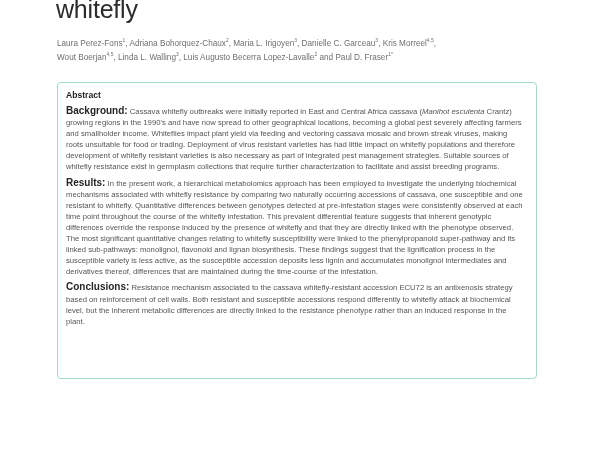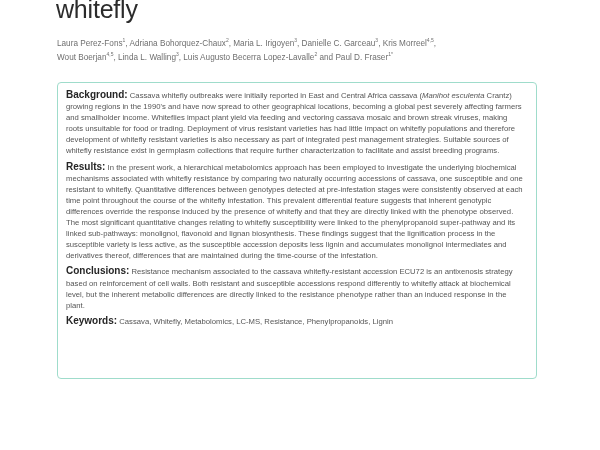--- a/index.html
+++ b/index.html
@@ -77,29 +77,27 @@
 </head>
 <body>
 
 <h1 class="title">whitefly</h1>
 
 <div class="authors">
   <span>Laura Perez-Fons</span><sup>1</sup><span>, </span><span>Adriana Bohorquez-Chaux</span><sup>2</sup><span>, </span><span>Maria L. Irigoyen</span><sup>3</sup><span>, </span><span>Danielle C. Garceau</span><sup>3</sup><span>, </span><span>Kris Morreel</span><sup>4,5</sup><span>, </span><br><span>Wout Boerjan</span><sup>4,5</sup><span>, </span><span>Linda L. Walling</span><sup>3</sup><span>, </span><span>Luis Augusto Becerra Lopez-Lavalle</span><sup>2</sup><span> and </span><span>Paul D. Fraser</span><sup>1*</sup>
 </div>
 
 <div class="abstract-box">
+  <div class="abstract-heading">Abstract</div>
 
   <p class="section">
     <span class="label">Background:</span><span> Cassava whitefly outbreaks were initially reported in East and Central Africa cassava (</span><em>Manihot esculenta</em><span> Crantz) growing regions in the 1990's and have now spread to other geographical locations, becoming a global pest severely affecting farmers and smallholder income. Whiteflies impact plant yield via feeding and vectoring cassava mosaic and brown streak viruses, making roots unsuitable for food or trading. Deployment of virus resistant varieties has had little impact on whitefly populations and therefore development of whitefly resistant varieties is also necessary as part of integrated pest management strategies. Suitable sources of whitefly resistance exist in germplasm collections that require further characterization to facilitate and assist breeding programs.</span>
   </p>
 
   <p class="section">
     <span class="label">Results:</span><span> In the present work, a hierarchical metabolomics approach has been employed to investigate the underlying biochemical mechanisms associated with whitefly resistance by comparing two naturally occurring accessions of cassava, one susceptible and one resistant to whitefly. Quantitative differences between genotypes detected at pre-infestation stages were consistently observed at each time point throughout the course of the whitefly infestation. This prevalent differential feature suggests that inherent genotypic differences override the response induced by the presence of whitefly and that they are directly linked with the phenotype observed. The most significant quantitative changes relating to whitefly susceptibility were linked to the phenylpropanoid super-pathway and its linked sub-pathways: monolignol, flavonoid and lignan biosynthesis. These findings suggest that the lignification process in the susceptible variety is less active, as the susceptible accession deposits less lignin and accumulates monolignol intermediates and derivatives thereof, differences that are maintained during the time-course of the infestation.</span>
   </p>
 
   <p class="section">
     <span class="label">Conclusions:</span><span> Resistance mechanism associated to the cassava whitefly-resistant accession ECU72 is an antixenosis strategy based on reinforcement of cell walls. Both resistant and susceptible accessions respond differently to whitefly attack at biochemical level, but the inherent metabolic differences are directly linked to the resistance phenotype rather than an induced response in the plant.</span>
   </p>
 
-  <p class="section">
-    <span class="label">Keywords:</span><span> Cassava, Whitefly, Metabolomics, LC-MS, Resistance, Phenylpropanoids, Lignin</span>
-  </p>
 </div>
 
 </body></html>

